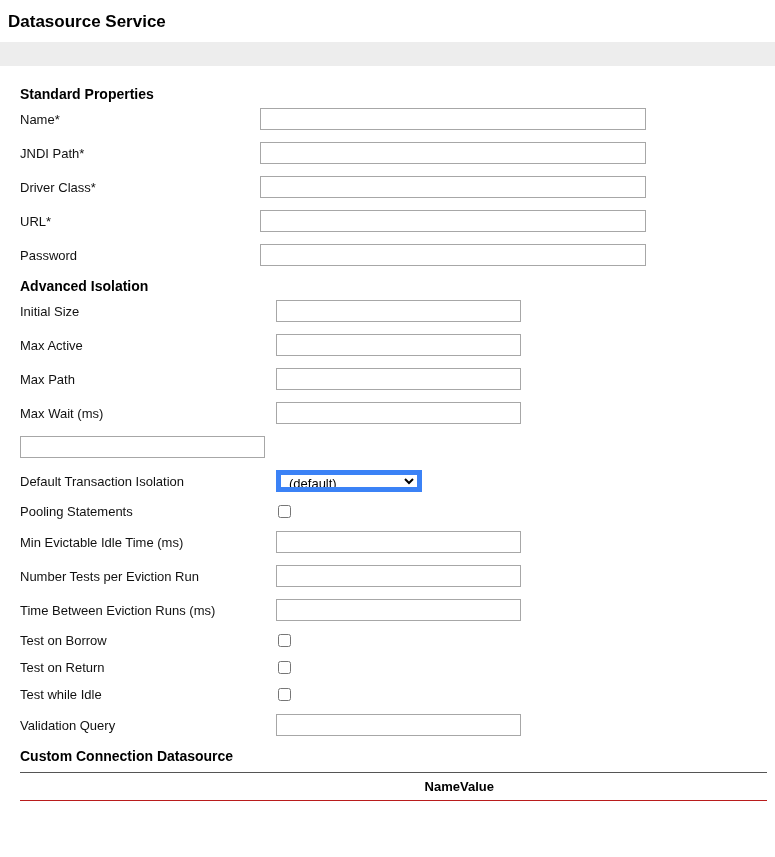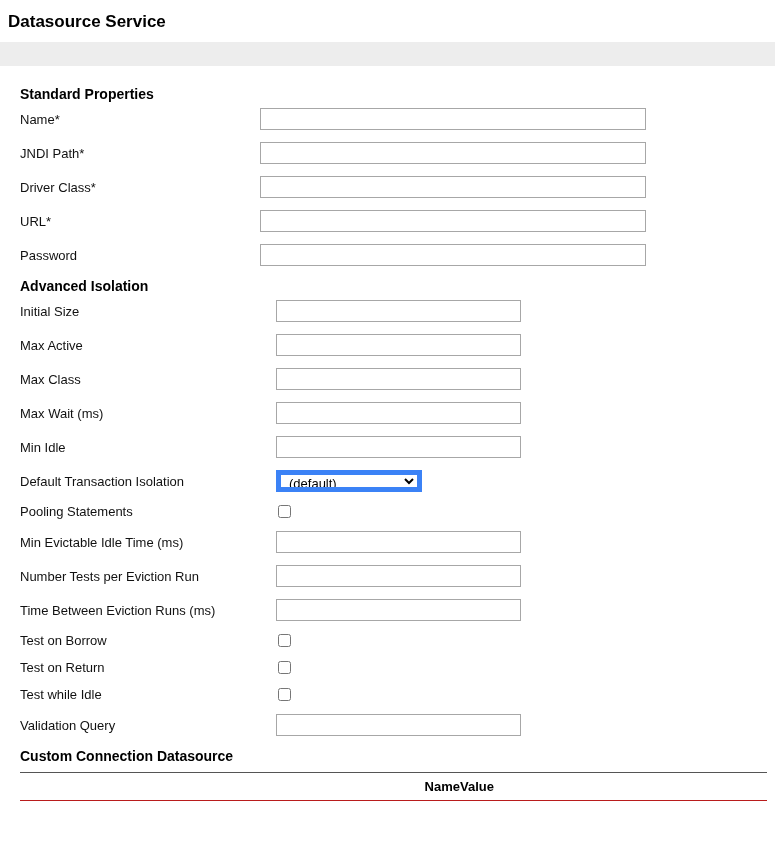--- a/index.html
+++ b/index.html
@@ -144,31 +144,30 @@
       <div class="form-label">Initial Size</div>
       <input type="text" class="text-input-med" value="" style="">
     </div>
 
     <div class="form-row">
       <div class="form-label">Max Active</div>
       <input type="text" class="text-input-med" value="" style="">
     </div>
 
     <div class="form-row">
-      <div class="form-label">Max Class</div>
+      <div class="form-label">Max Path</div>
       <input type="text" class="text-input-med" value="" style="">
     </div>
 
     <div class="form-row">
       <div class="form-label">Max Wait (ms)</div>
       <input type="text" class="text-input-med" value="" style="">
     </div>
 
     <div class="form-row">
-      <div class="form-label">Min Idle</div>
       <input type="text" class="text-input-med" value="" style="">
     </div>
 
     <div class="form-row">
       <div class="form-label">Default Transaction Isolation</div>
       <select class="select-input">
         <option>(default)</option>
       </select>
     </div>
 

